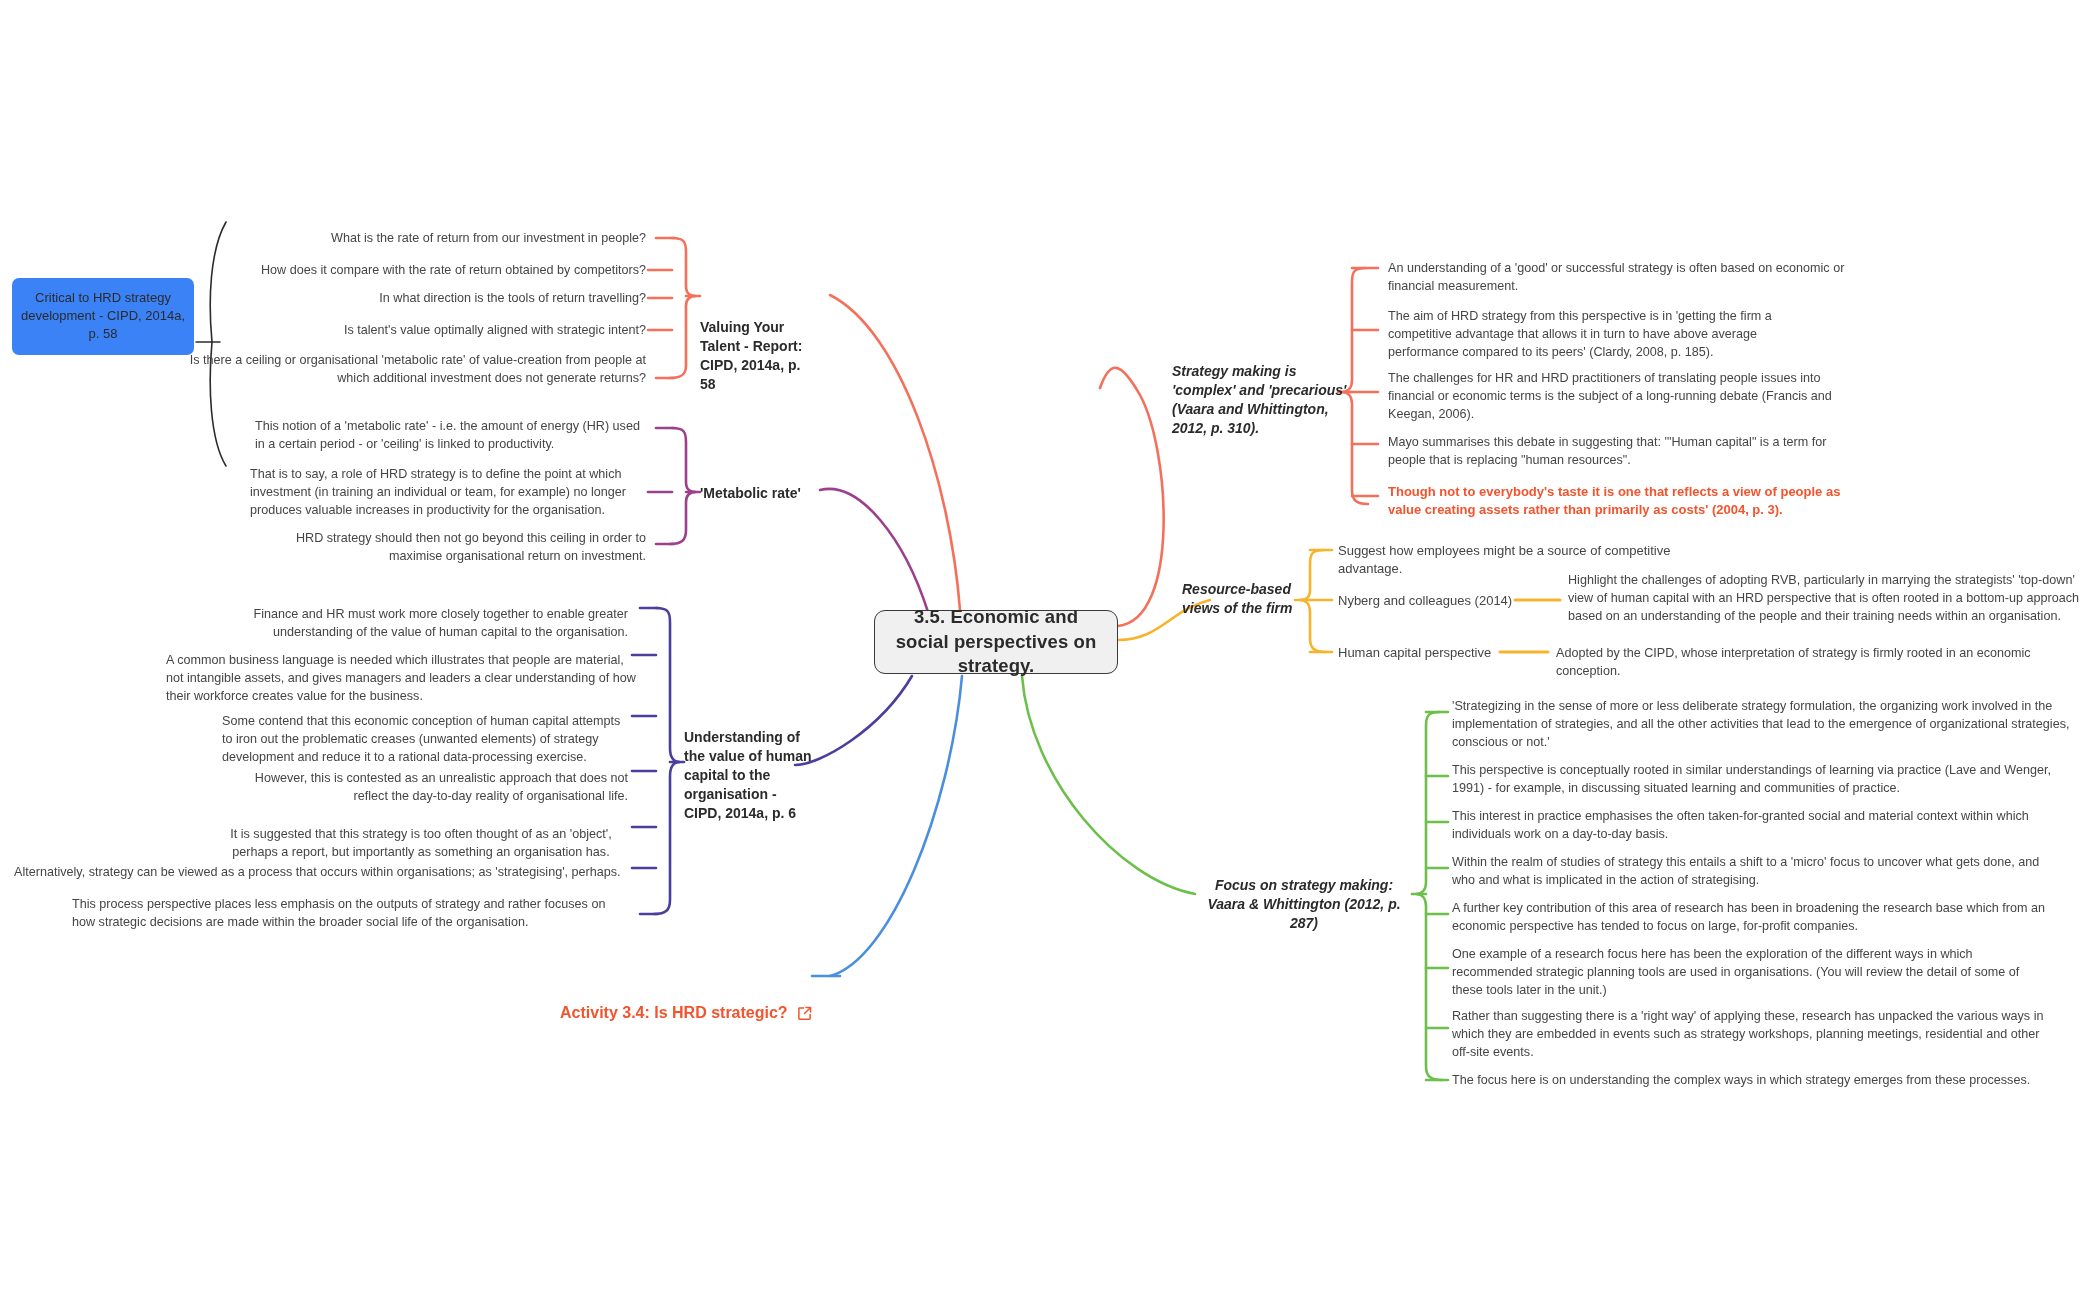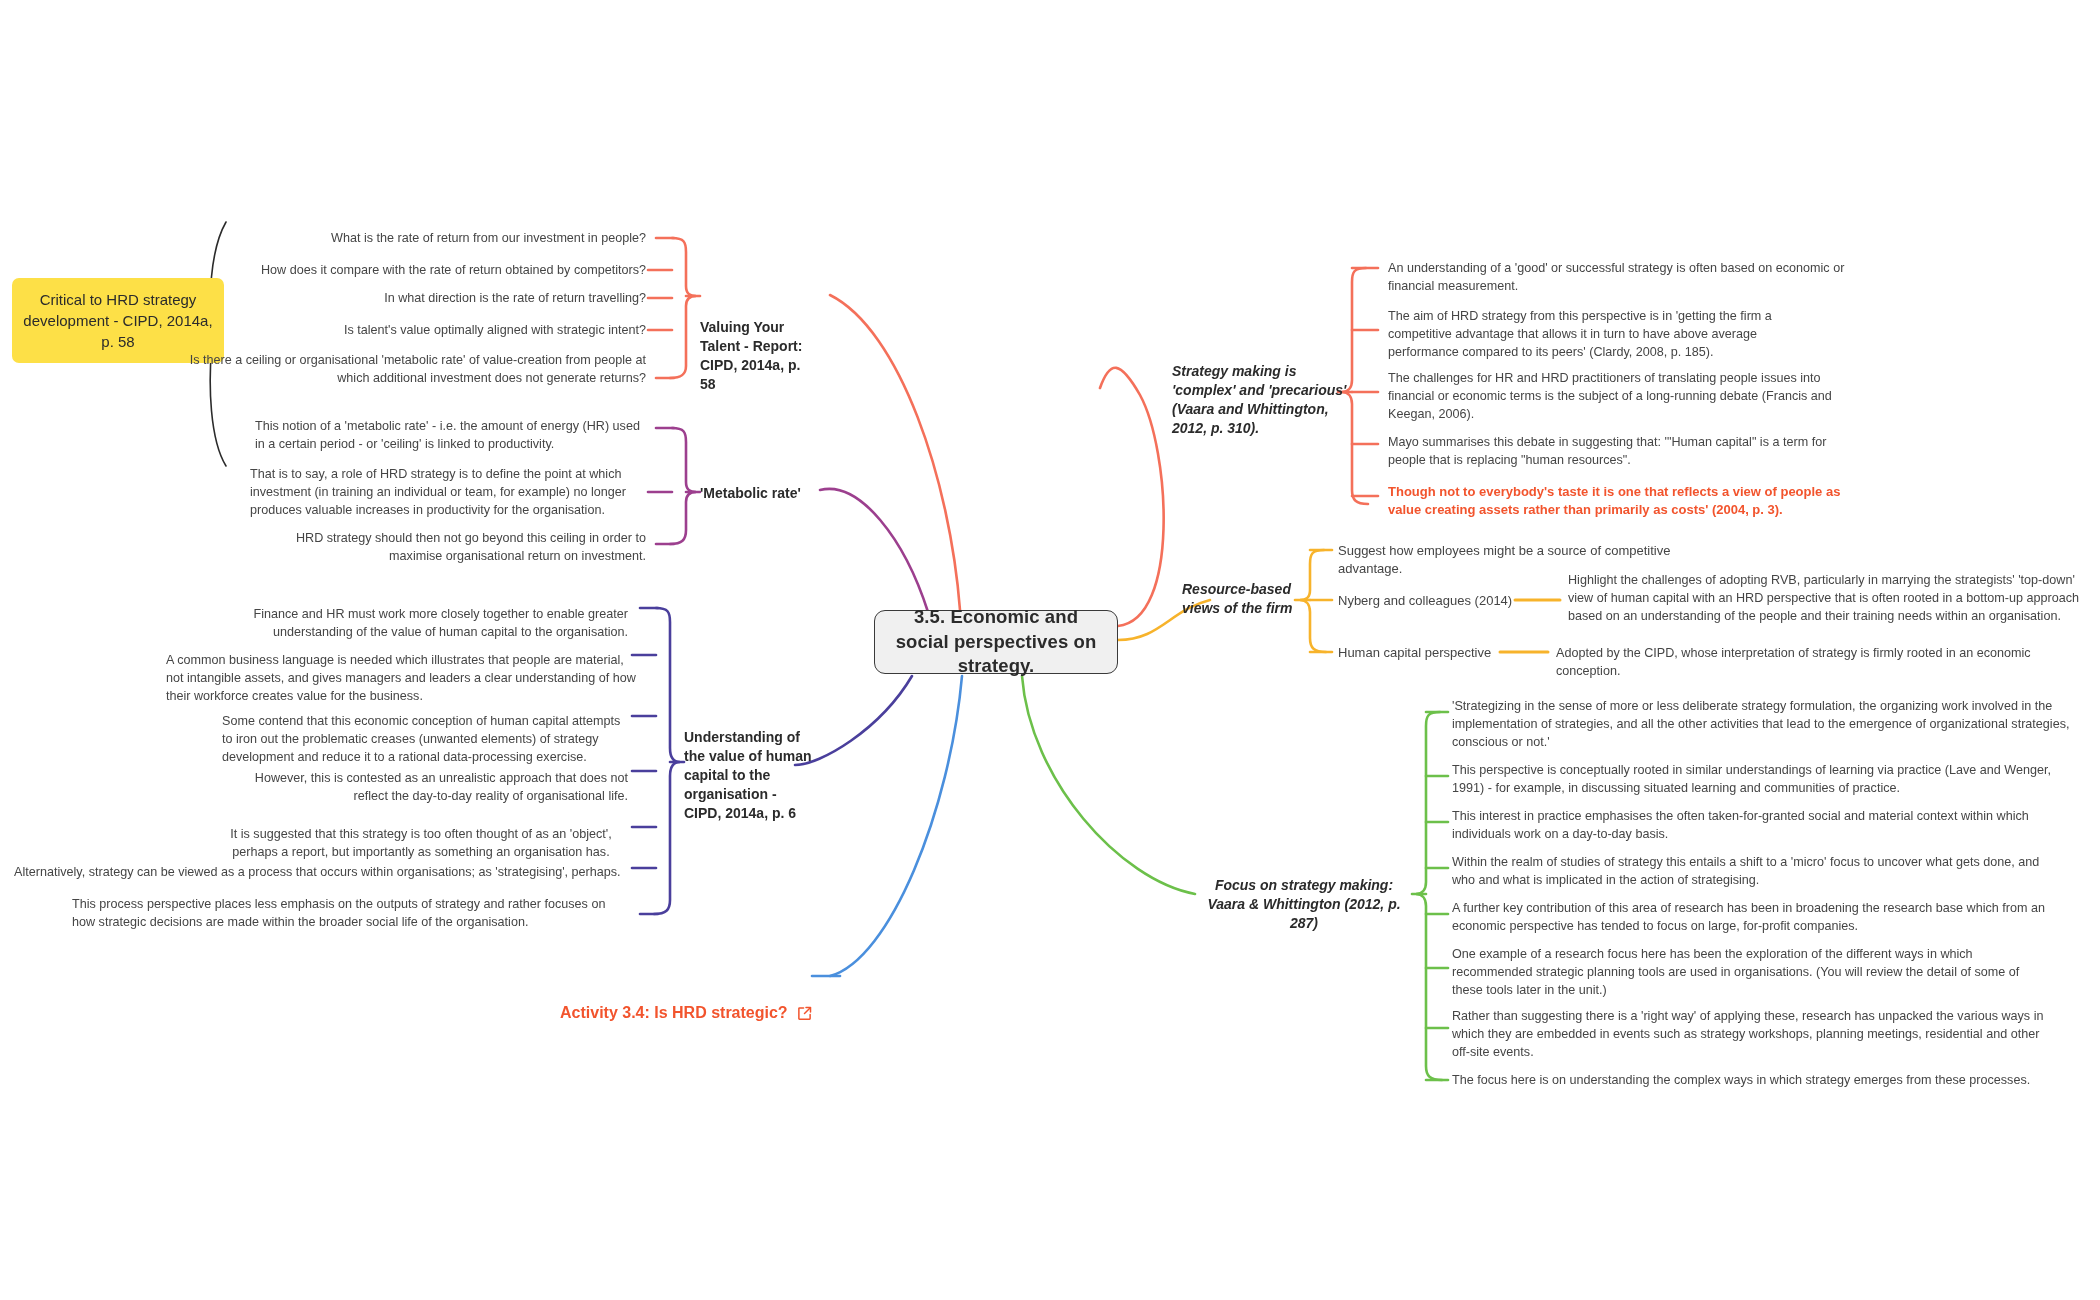--- a/index.html
+++ b/index.html
@@ -21,23 +21,23 @@
     padding:0 10px;
   }
 
   
   .l1{font-size:14px;font-weight:700;color:#2b2b2b;line-height:1.36;}
   .l1.right{text-align:left;font-style:italic;}
   .l1.left{text-align:left;}
 
   
   .rootpill{
-    left:12px;top:278px;width:212px;
-    background:#fde047;border-radius:7px;padding:11px 8px;
-    text-align:center;font-size:15px;line-height:1.4;color:#2b2b2b;
+    left:12px;top:278px;width:182px;
+    background:#3b82f6;border-radius:7px;padding:11px 8px;
+    text-align:center;font-size:13px;line-height:1.4;color:#2b2b2b;
   }
 
   
   .leaf{font-size:12.6px;line-height:1.42;color:#454545;}
   .leaf.r{text-align:right;}
   .leaf.l{text-align:left;}
   .leaf.c{text-align:center;}
 
   .mid{font-size:13px;line-height:1.42;color:#454545;}
 
@@ -143,21 +143,21 @@
   <span>Valuing Your Talent - Report: CIPD, 2014a, p. 58</span>
 </div>
 
 <div class="node leaf r" style="left:246px;top:230px;width:400px;">
   <span>What is the rate of return from our investment in people?</span>
 </div>
 <div class="node leaf r" style="left:190px;top:262px;width:456px;">
   <span>How does it compare with the rate of return obtained by competitors?</span>
 </div>
 <div class="node leaf r" style="left:246px;top:290px;width:400px;">
-  <span>In what direction is the rate of return travelling?</span>
+  <span>In what direction is the tools of return travelling?</span>
 </div>
 <div class="node leaf r" style="left:246px;top:322px;width:400px;">
   <span>Is talent's value optimally aligned with strategic intent?</span>
 </div>
 <div class="node leaf r" style="left:186px;top:352px;width:460px;">
   <span>Is there a ceiling or organisational 'metabolic rate' of value-creation from people at which additional investment does not generate returns?</span>
 </div>
 
 <div class="node l1 left" style="left:700px;top:484px;width:160px;">
   <span>'Metabolic rate'</span>

